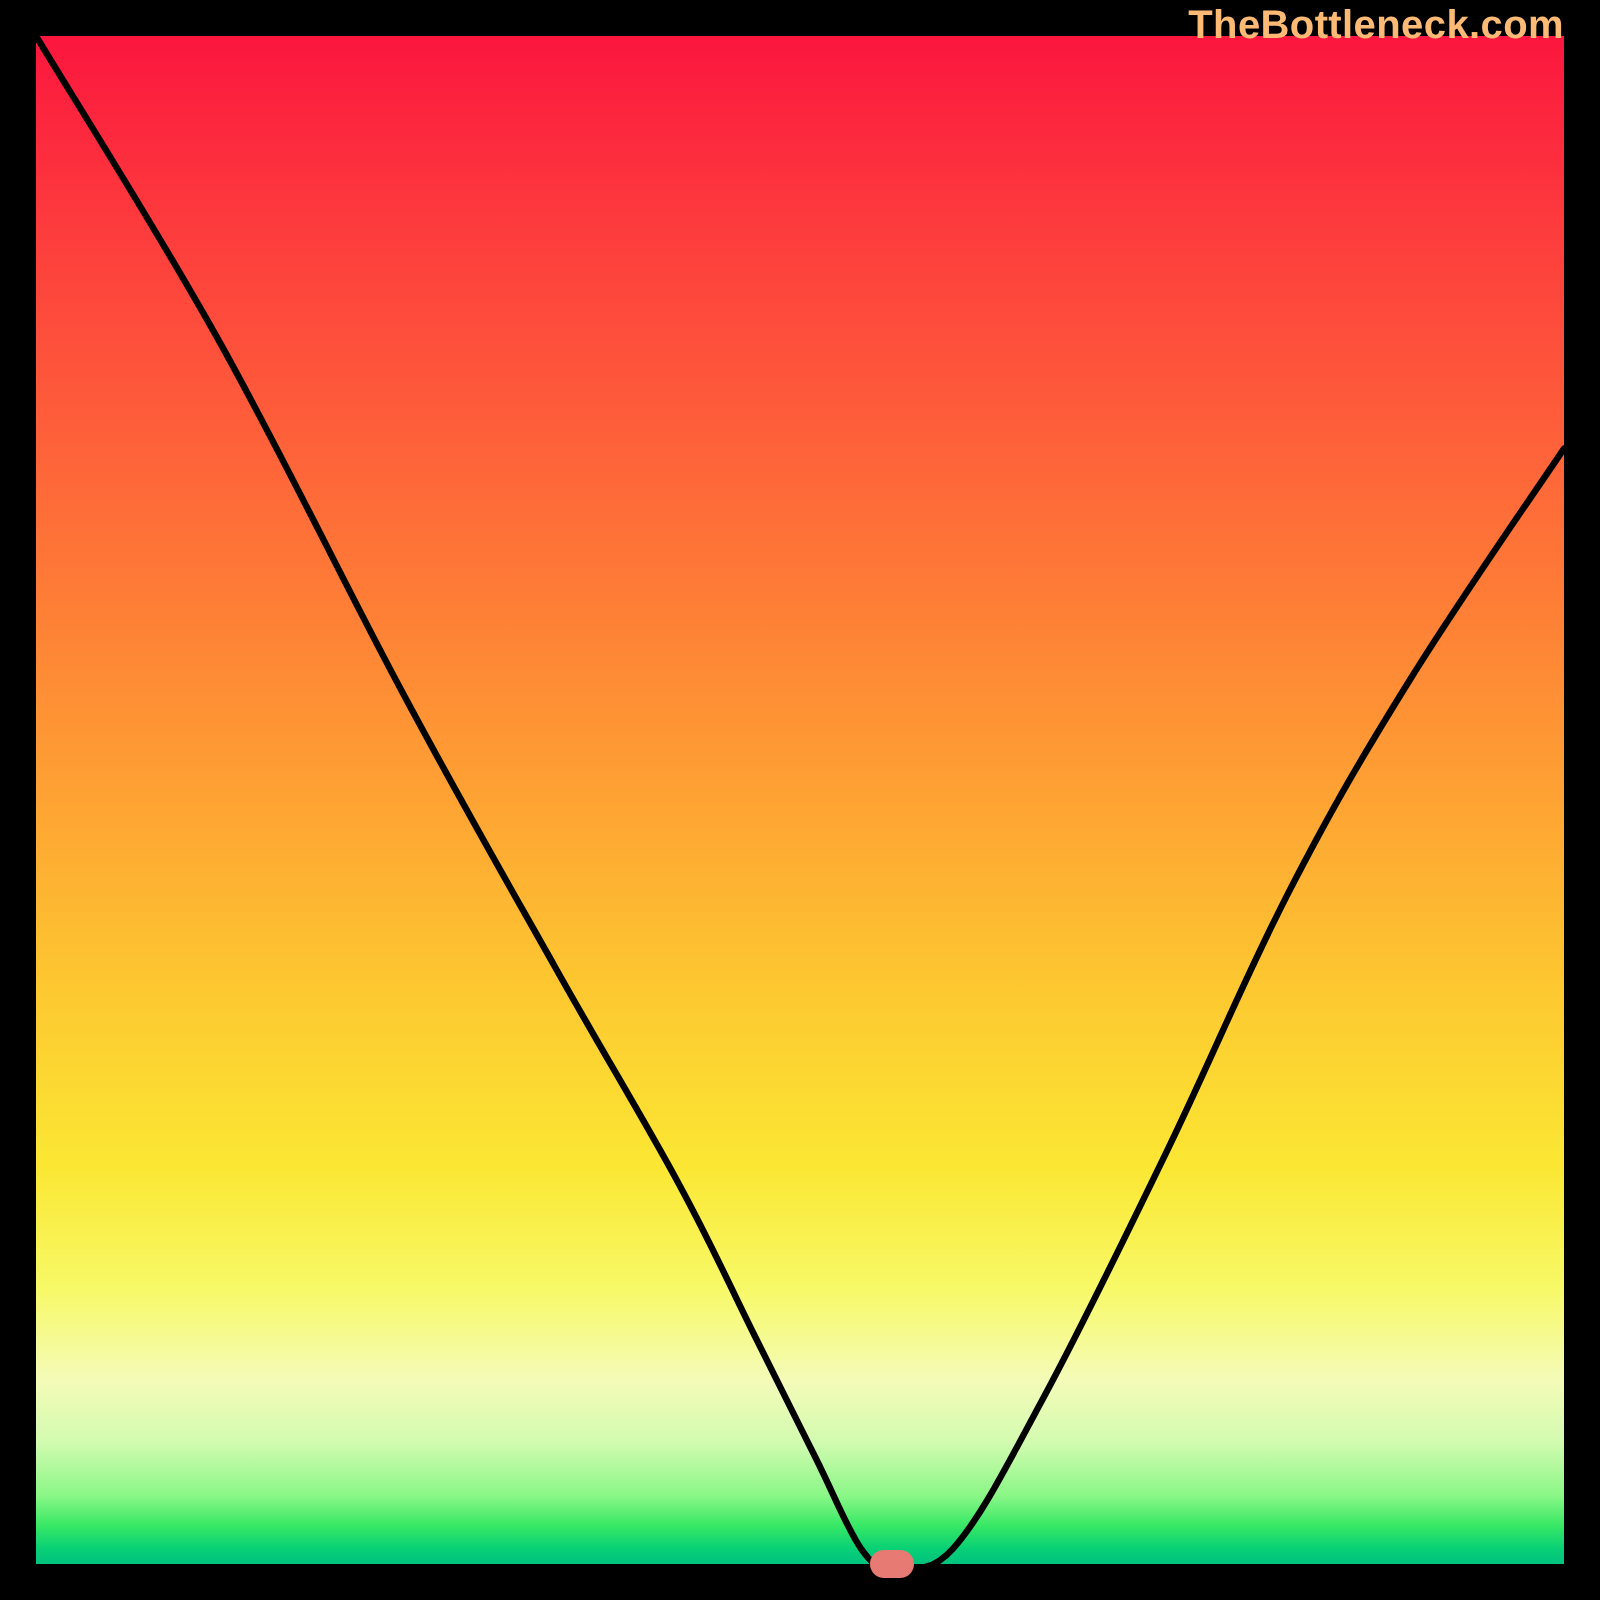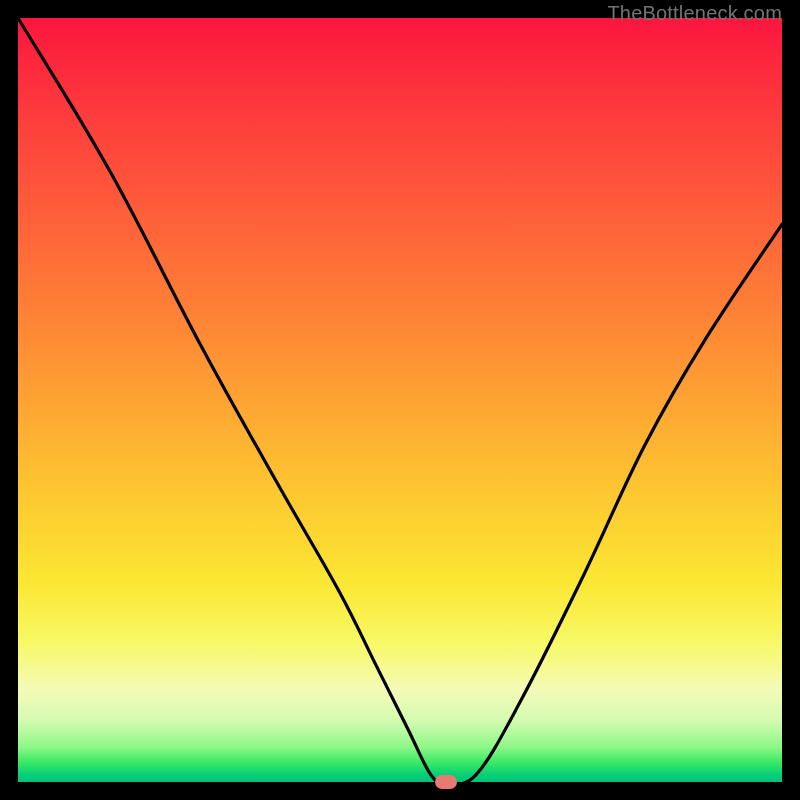--- a/index.html
+++ b/index.html
@@ -40,22 +40,22 @@
       #37e865 97.5%,
       #08d076 99%,
       #00c27e 100%
     );
   }
   .watermark {
     position: absolute;
     top: 2px;
     right: 18px;
     font-size: 20px;
-    font-weight: 400;
-    color: #737373;
+    font-weight: 700;
+    color: #fdba74;
     letter-spacing: 0.2px;
     user-select: none;
     text-align: center;
   }
   svg.curve {
     position: absolute;
     left: 0;
     top: 0;
     width: 764px;
     height: 764px;

